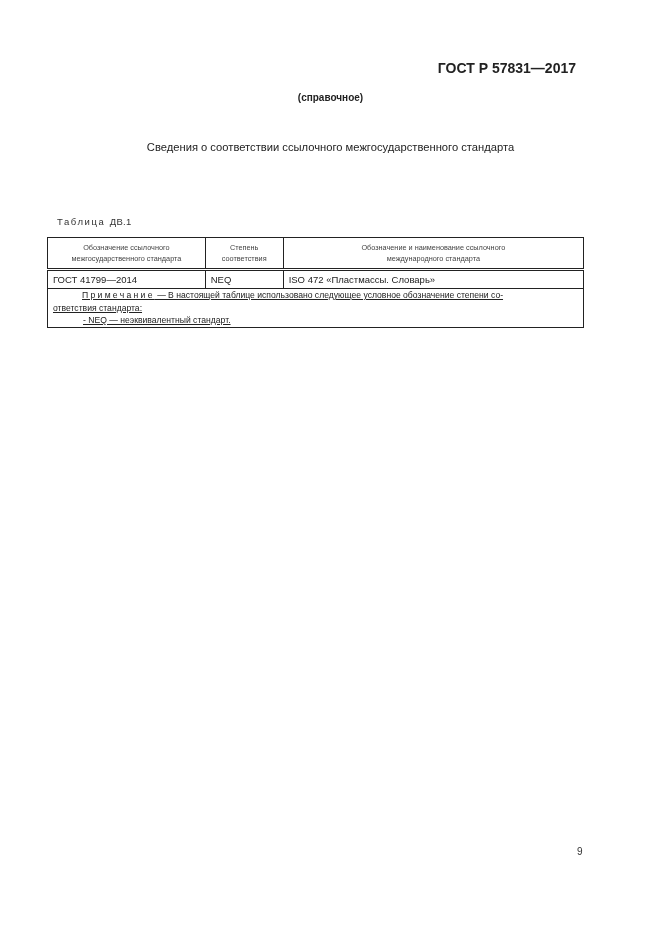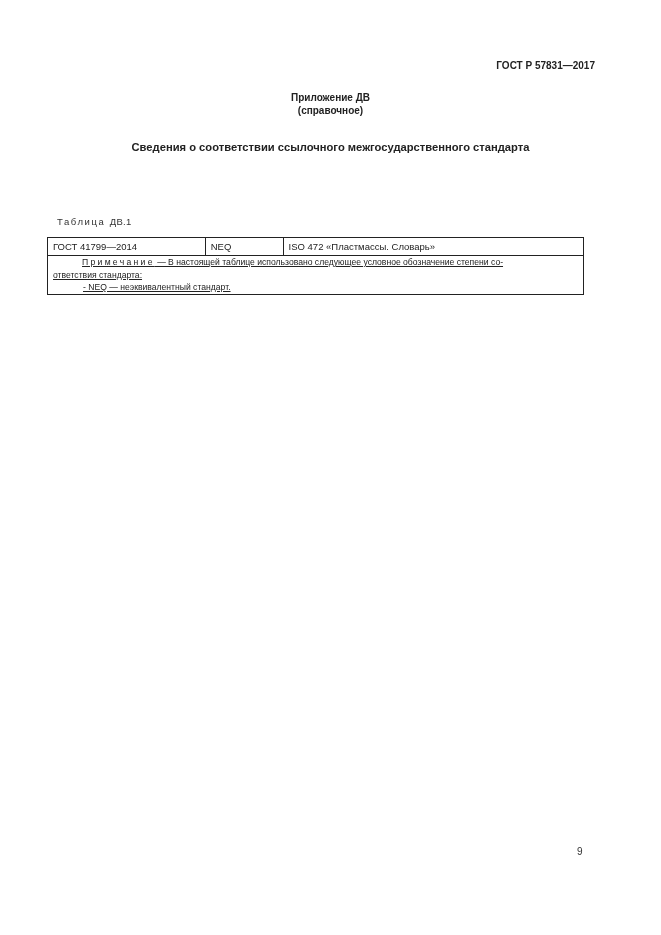--- a/index.html
+++ b/index.html
@@ -2,30 +2,30 @@
 <html><head>
   <meta charset="utf-8">
   <style>
     html, body { margin: 0; padding: 0; }
     body {
       width: 661px; height: 935px; background: #ffffff;
       position: relative; overflow: hidden;
       font-family: "Liberation Sans", "DejaVu Sans", sans-serif; color: #1a1a1a;
     }
     .doc-code {
-      position: absolute; top: 60px; right: 66px;
-      font-size: 10px; font-weight: bold; color: #222;
+      position: absolute; top: 60px; right: 85px;
+      font-size: 14px; font-weight: bold; color: #222;
     }
     .annex-title {
       position: absolute; top: 91px; left: 0; width: 661px;
       text-align: center; font-size: 10px; font-weight: bold; line-height: 13px; color: #222;
     }
     .heading {
       position: absolute; top: 140px; left: 0; width: 661px;
-      text-align: center; font-size: 11.2px; font-weight: bold; line-height: 15.5px; color: #222;
+      text-align: center; font-size: 11.2px; font-weight: normal; line-height: 15.5px; color: #222;
     }
     .table-caption {
       position: absolute; top: 216px; left: 57px;
       font-size: 9.5px; letter-spacing: 1.6px; color: #333;
     }
     .table-caption .num { letter-spacing: 0.3px; }
     table.ref {
       position: absolute; top: 237px; left: 47px; width: 537px;
       border-collapse: collapse; font-size: 9.5px; color: #222;
     }
@@ -47,40 +47,53 @@
     .page-num {
       position: absolute; top: 846px; left: 577px; font-size: 10px; color: #333;
     }
   </style>
 </head>
 <body>
 
 <div class="doc-code">ГОСТ Р 57831—2017</div>
 
 <div class="annex-title">
-  <div>Приложение ДВ</div>
   <div>(справочное)</div>
 </div>
 
 <div class="heading">
   <div>Сведения о соответствии ссылочного межгосударственного стандарта</div>
 </div>
 
 <div class="table-caption">
   <span>Таблица</span>
   <span class="num">ДВ.1</span>
 </div>
 
 <table class="ref">
   <colgroup>
     <col style="width:158px">
     <col style="width:78px">
     <col style="width:301px">
   </colgroup>
   <tbody>
+      <tr>
+    <th>
+      <div>Обозначение ссылочного</div>
+      <div>межгосударственного стандарта</div>
+    </th>
+    <th>
+      <div>Степень</div>
+      <div>соответствия</div>
+    </th>
+    <th>
+      <div>Обозначение и наименование ссылочного</div>
+      <div>международного стандарта</div>
+    </th>
+  </tr>
   <tr>
     <td>ГОСТ 41799—2014</td>
     <td class="center">NEQ</td>
     <td>ISO 472 «Пластмассы. Словарь»</td>
   </tr>
   <tr>
     <td class="note" colspan="3">
       <div class="note-line1"><span class="spaced">Примечание</span><span> — В настоящей таблице использовано следующее условное обозначение степени со-</span></div>
       <div>ответствия стандарта:</div>
       <div class="note-item">- NEQ — неэквивалентный стандарт.</div>

